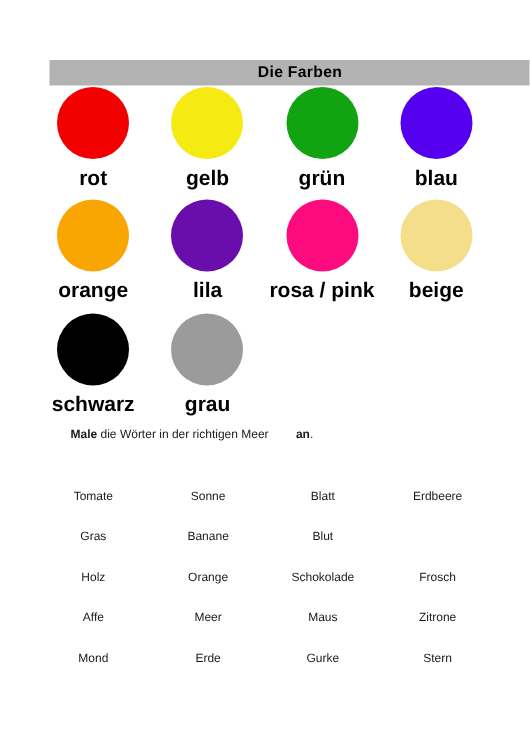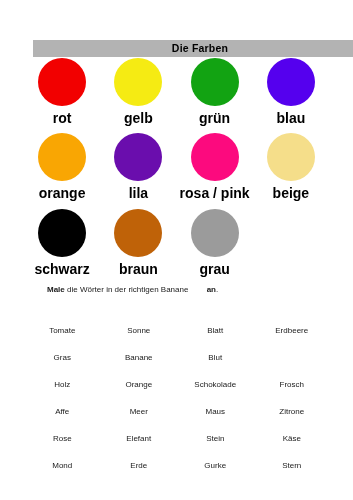--- a/index.html
+++ b/index.html
@@ -161,33 +161,29 @@
         <div class="swatch-label">beige</div>
       </div>
     </div>
 
     <div class="color-row">
       <div class="color-cell">
         <div class="swatch" style="background: rgb(0, 0, 0);"></div>
         <div class="swatch-label">schwarz</div>
       </div>
       <div class="color-cell">
-        <div class="swatch" style="background: rgb(191, 98, 8);"></div>
-        <div class="swatch-label">braun</div>
-      </div>
-      <div class="color-cell">
         <div class="swatch" style="background: rgb(155, 155, 155);"></div>
         <div class="swatch-label">grau</div>
       </div>
     </div>
 
   </div>
 
   <div class="instruction">
-    <b>Male</b><span> die Wörter in der richtigen Banane </span><b>an</b><span>.</span>
+    <b>Male</b><span> die Wörter in der richtigen Meer </span><b>an</b><span>.</span>
   </div>
 
   <div class="word-grid">
 
     <div class="word-row">
       <div class="word-cell">Tomate</div>
       <div class="word-cell">Sonne</div>
       <div class="word-cell">Blatt</div>
       <div class="word-cell">Erdbeere</div>
     </div>
@@ -205,26 +201,20 @@
       <div class="word-cell">Frosch</div>
     </div>
 
     <div class="word-row">
       <div class="word-cell">Affe</div>
       <div class="word-cell">Meer</div>
       <div class="word-cell">Maus</div>
       <div class="word-cell">Zitrone</div>
     </div>
 
-    <div class="word-row">
-      <div class="word-cell">Rose</div>
-      <div class="word-cell">Elefant</div>
-      <div class="word-cell">Stein</div>
-      <div class="word-cell">Käse</div>
-    </div>
 
     <div class="word-row">
       <div class="word-cell">Mond</div>
       <div class="word-cell">Erde</div>
       <div class="word-cell">Gurke</div>
       <div class="word-cell">Stern</div>
     </div>
 
   </div>
 

